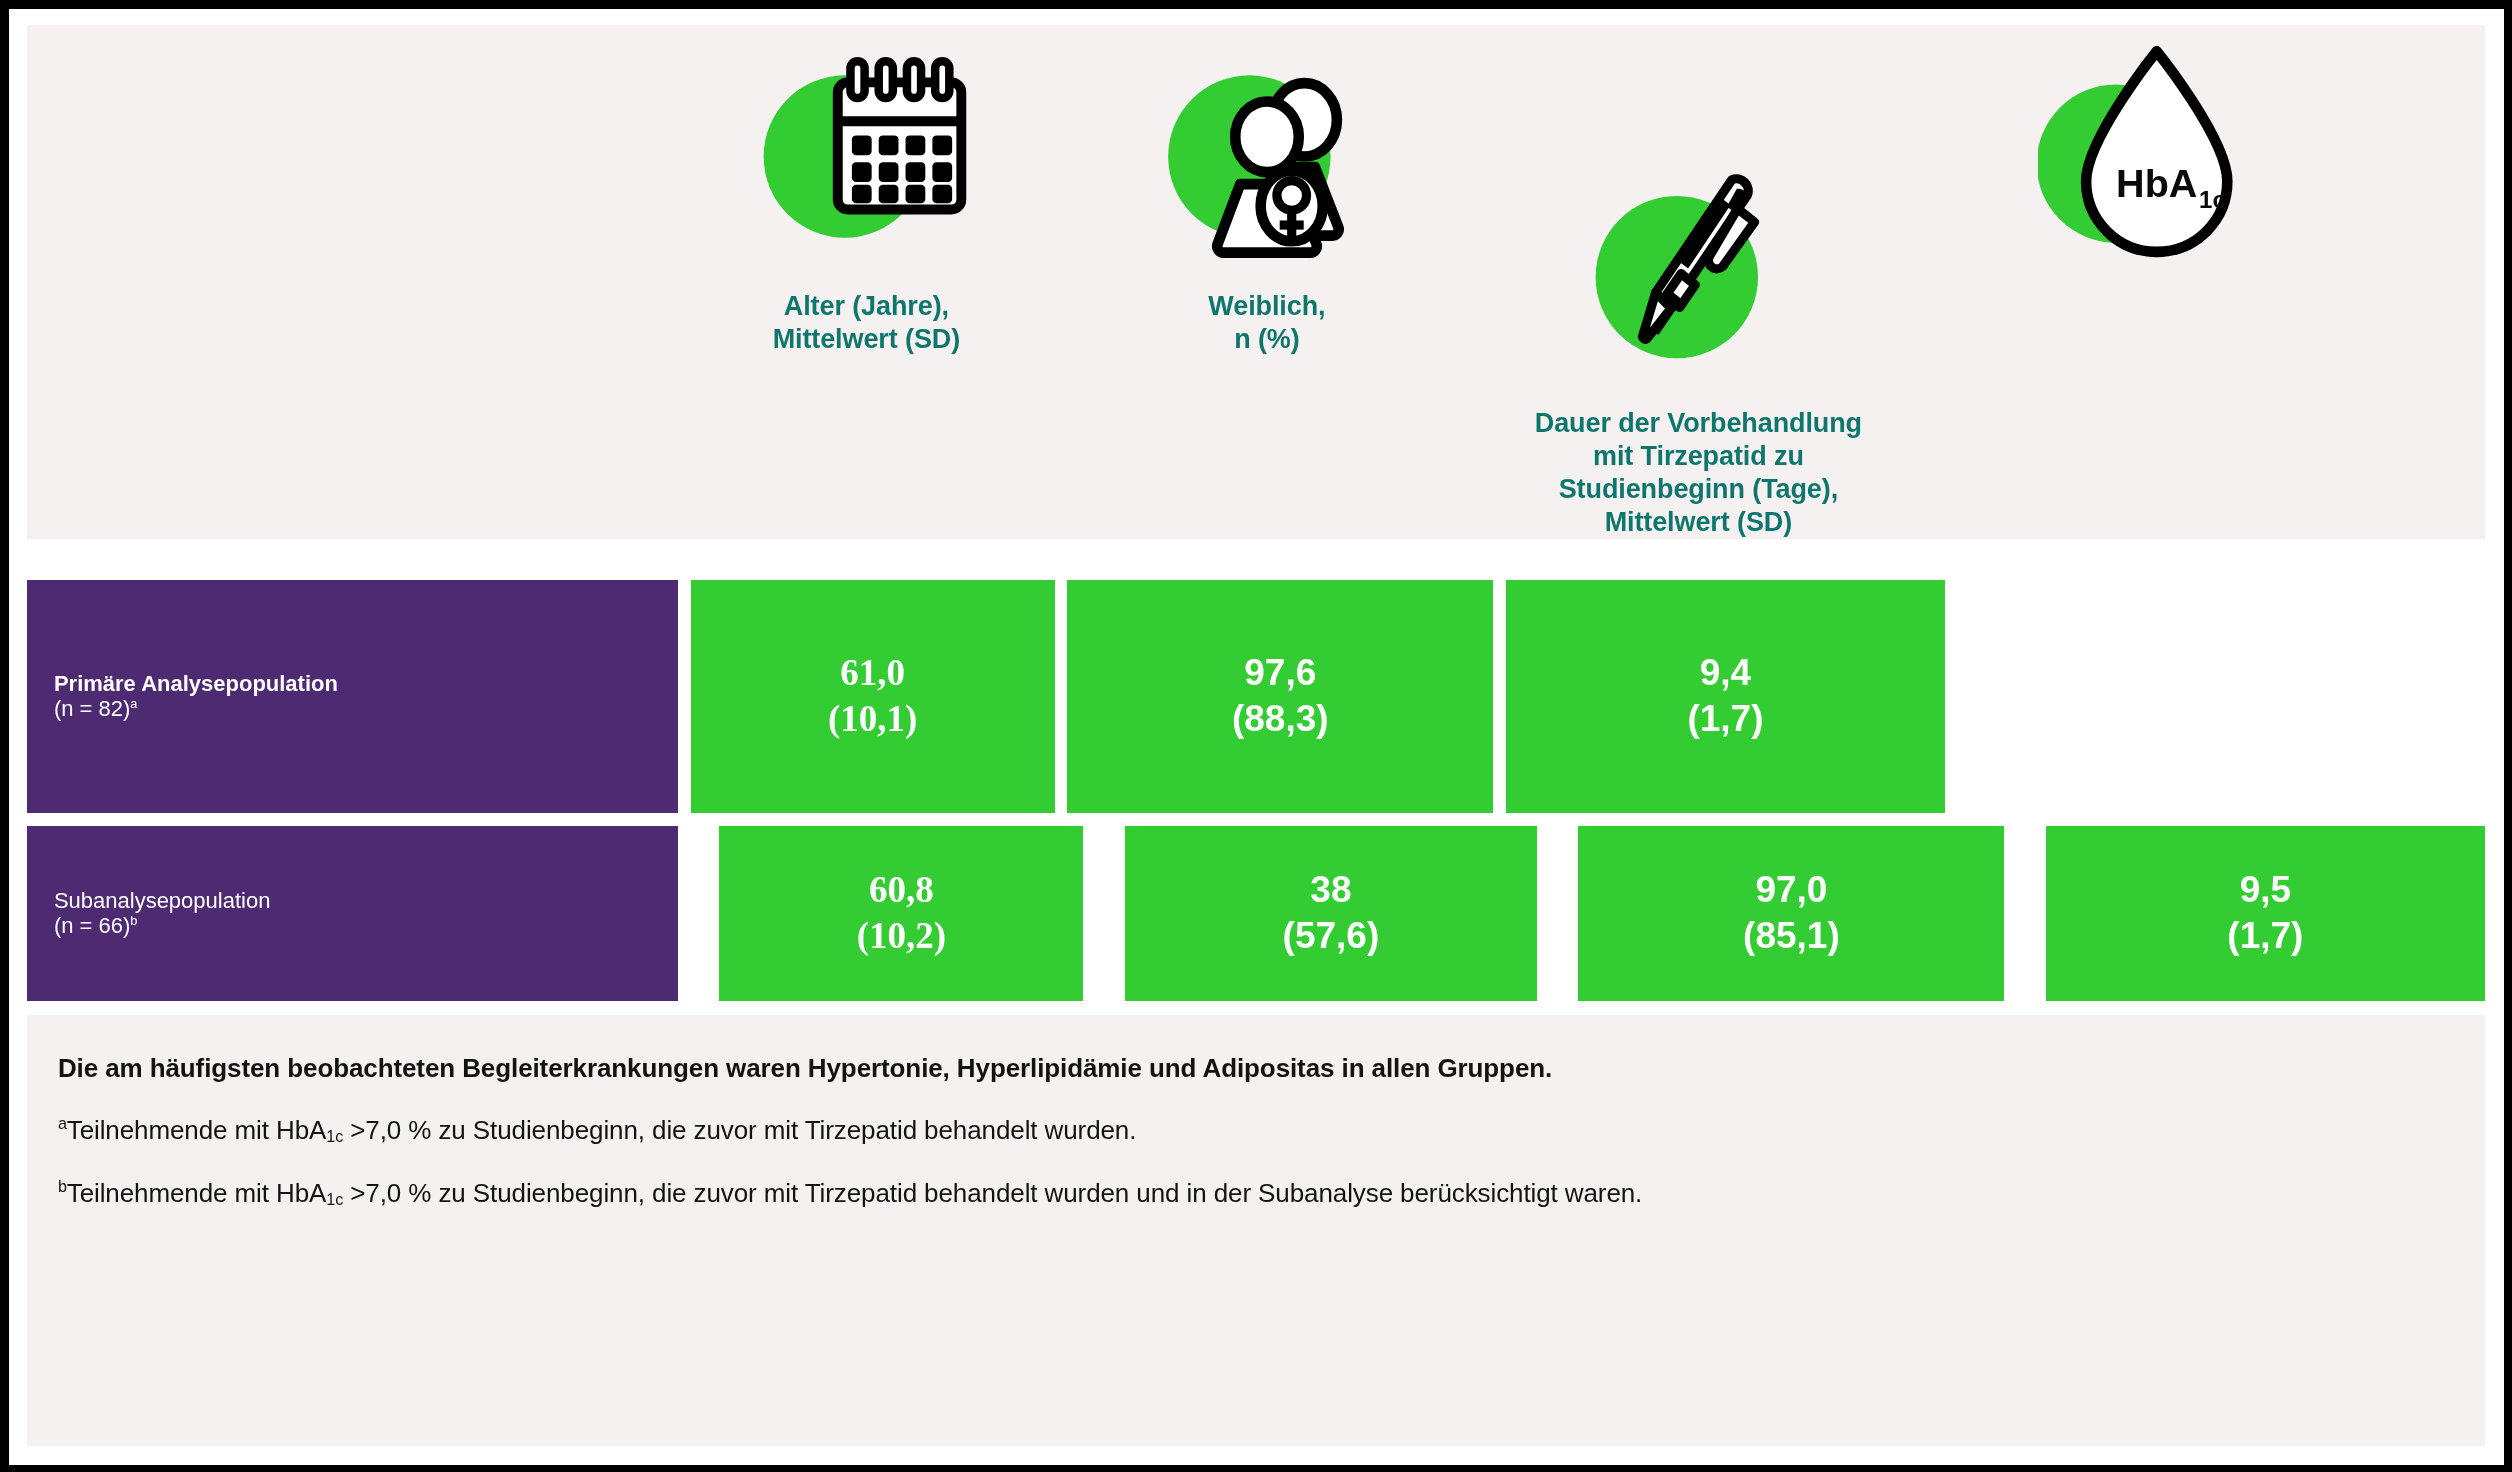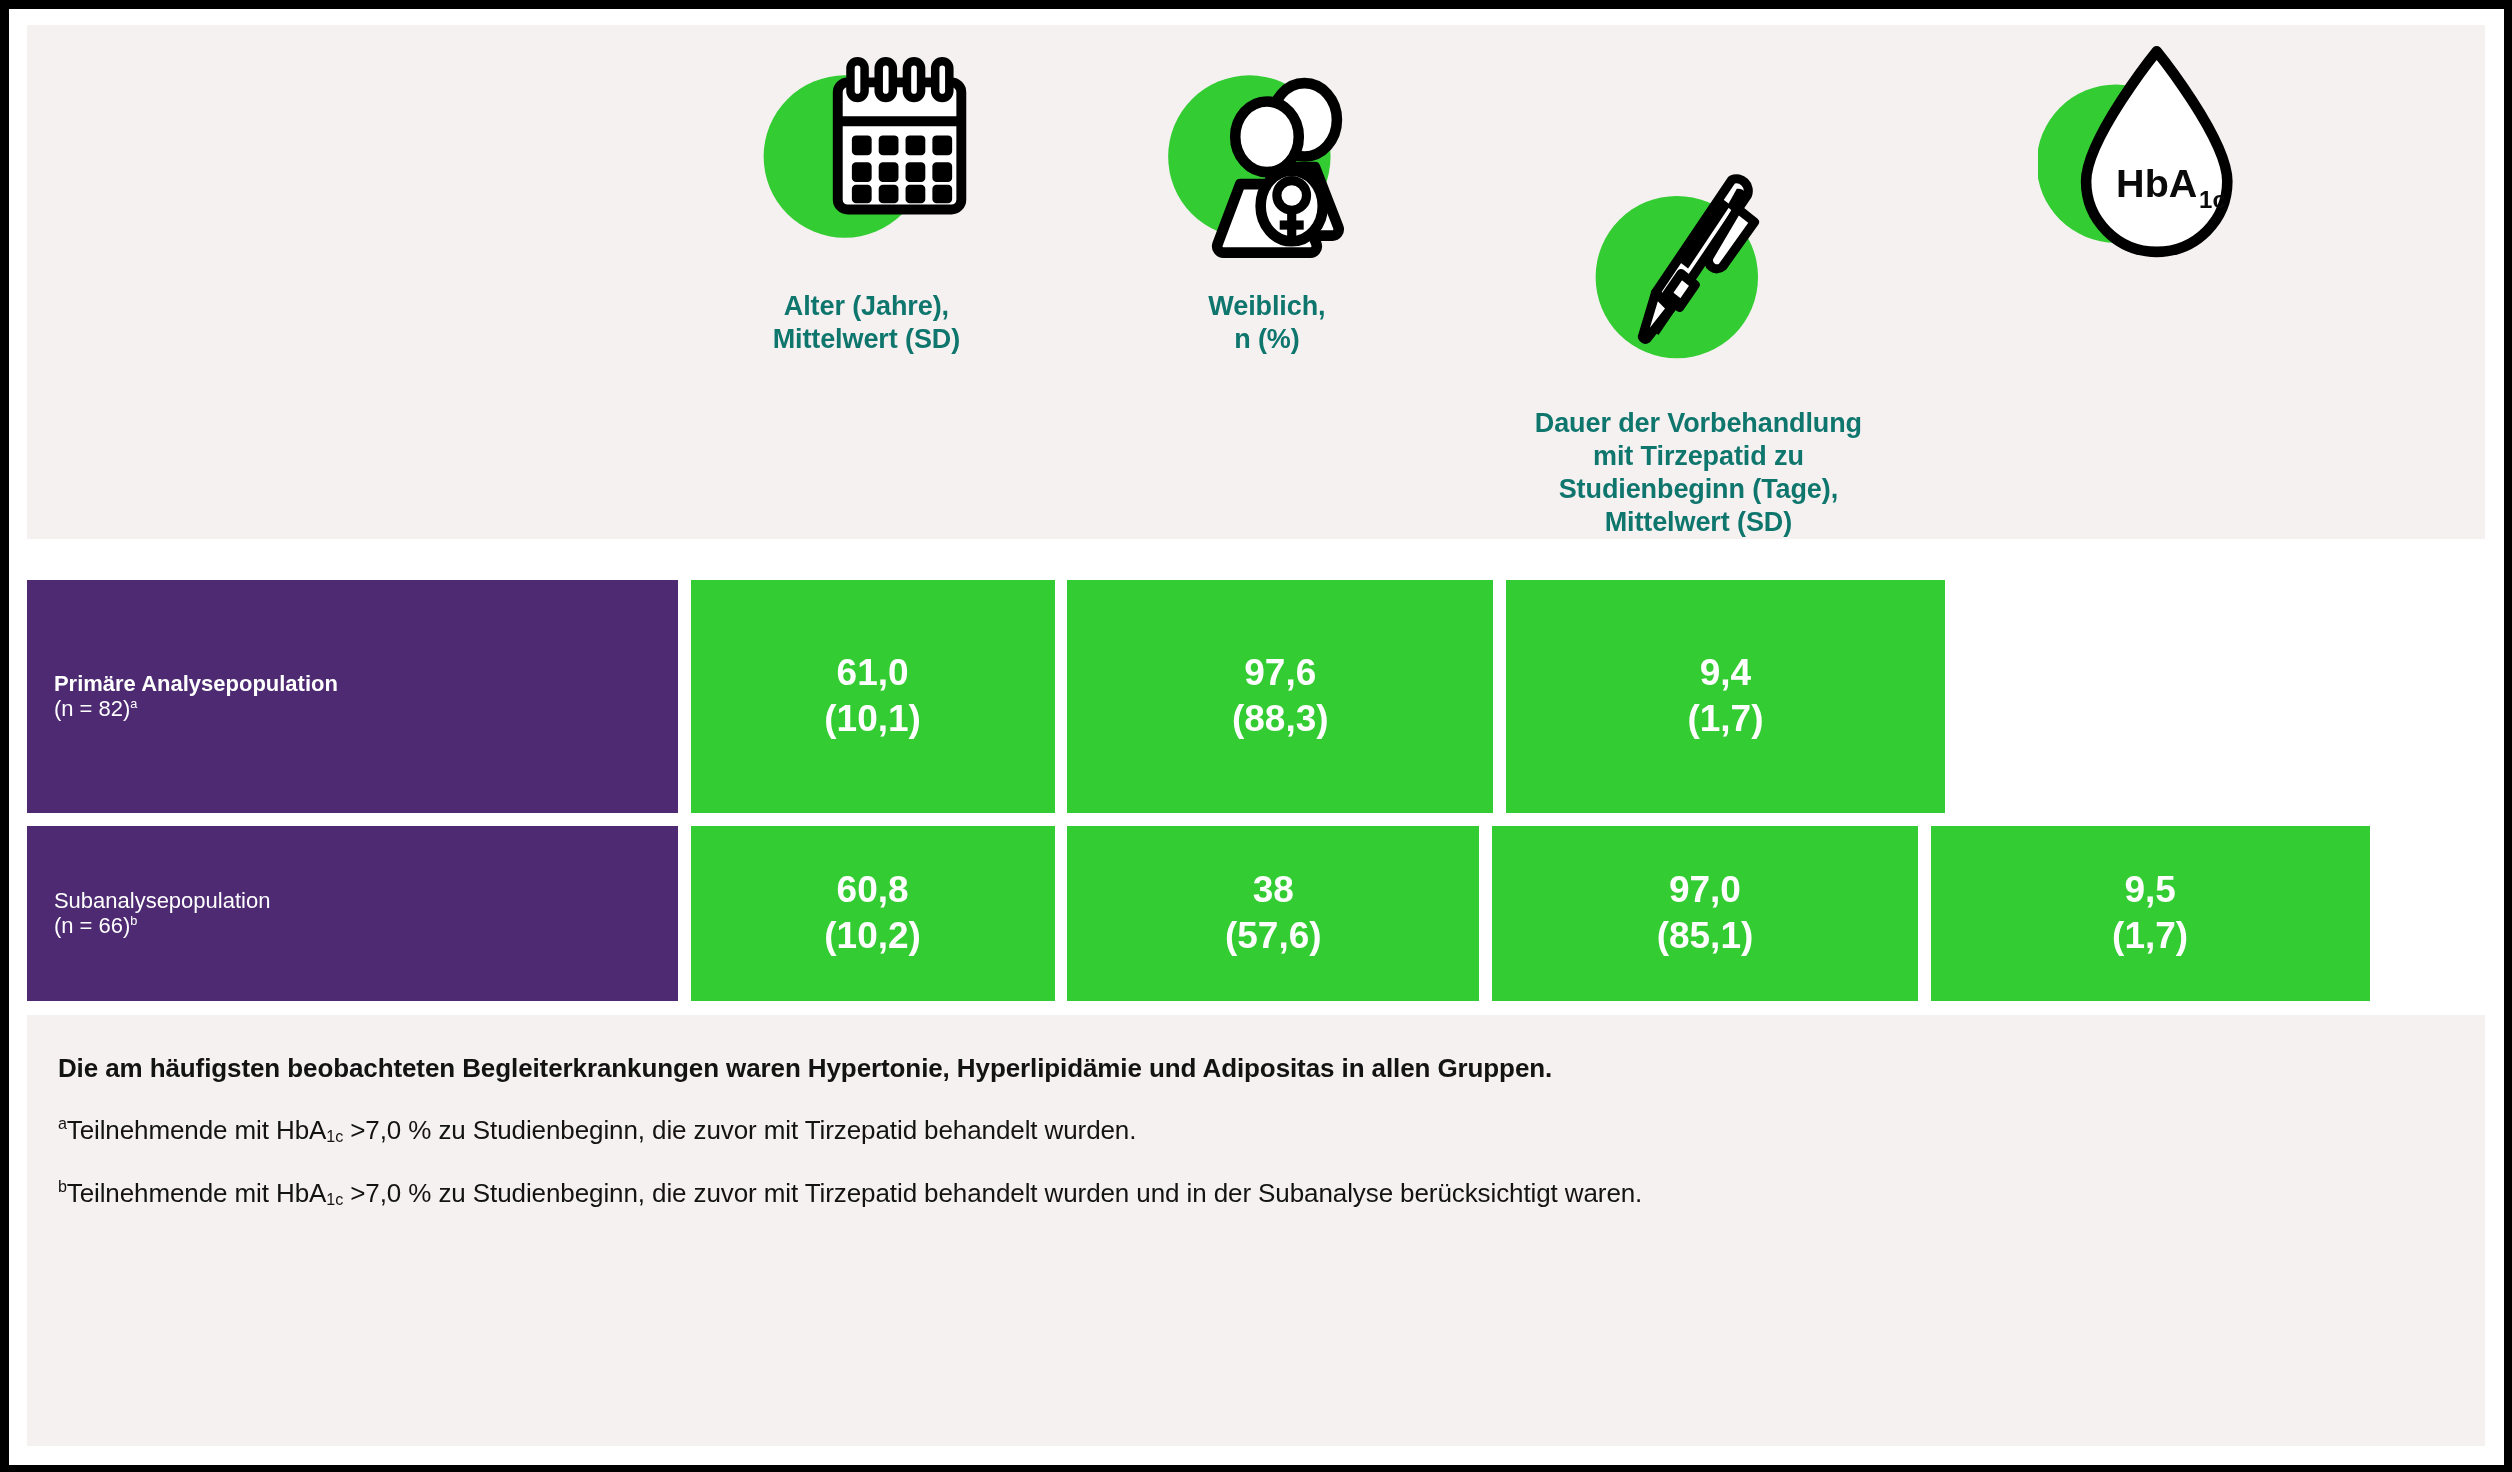--- a/index.html
+++ b/index.html
@@ -62,21 +62,21 @@
   .hdr-label sub { font-size: 0.62em; vertical-align: -0.22em; font-weight: 700; }
 
   
   .row {
     position: absolute;
     left: 0;
     width: 2458px;
     display: flex;
   }
   .row.r1 { top: 555px; height: 233px; }
-  .row.r2 { top: 801px; height: 175px; }
+  .row.r2 { top: 801px; height: 175px; justify-content: space-between; }
 
   .cell-label {
     width: 651px; flex: none;
     background: #4D2A72;
     color: #FFFFFF;
     display: flex;
     flex-direction: column;
     justify-content: center;
     padding-left: 27px;
     font-size: 22px;
@@ -92,21 +92,21 @@
     color: #FFFFFF;
     display: flex;
     flex-direction: column;
     align-items: center;
     justify-content: center;
     font-size: 37px;
     font-weight: 700;
     line-height: 1.26;
     margin-left: 12.7px;
   }
-  .cell-val.v1 { width: 364px; }
+  .cell-val.v1 { width: 364px; font-family: Liberation Serif, serif; }
   .cell-val.v2 { width: 412px; }
   .cell-val.v3 { width: 426px; }
   .cell-val.v4 { width: 439px; }
 
   
   .footnotes {
     position: absolute;
     left: 0; top: 990px;
     width: 2458px; height: 431px;
     background: #F5F1F0;

